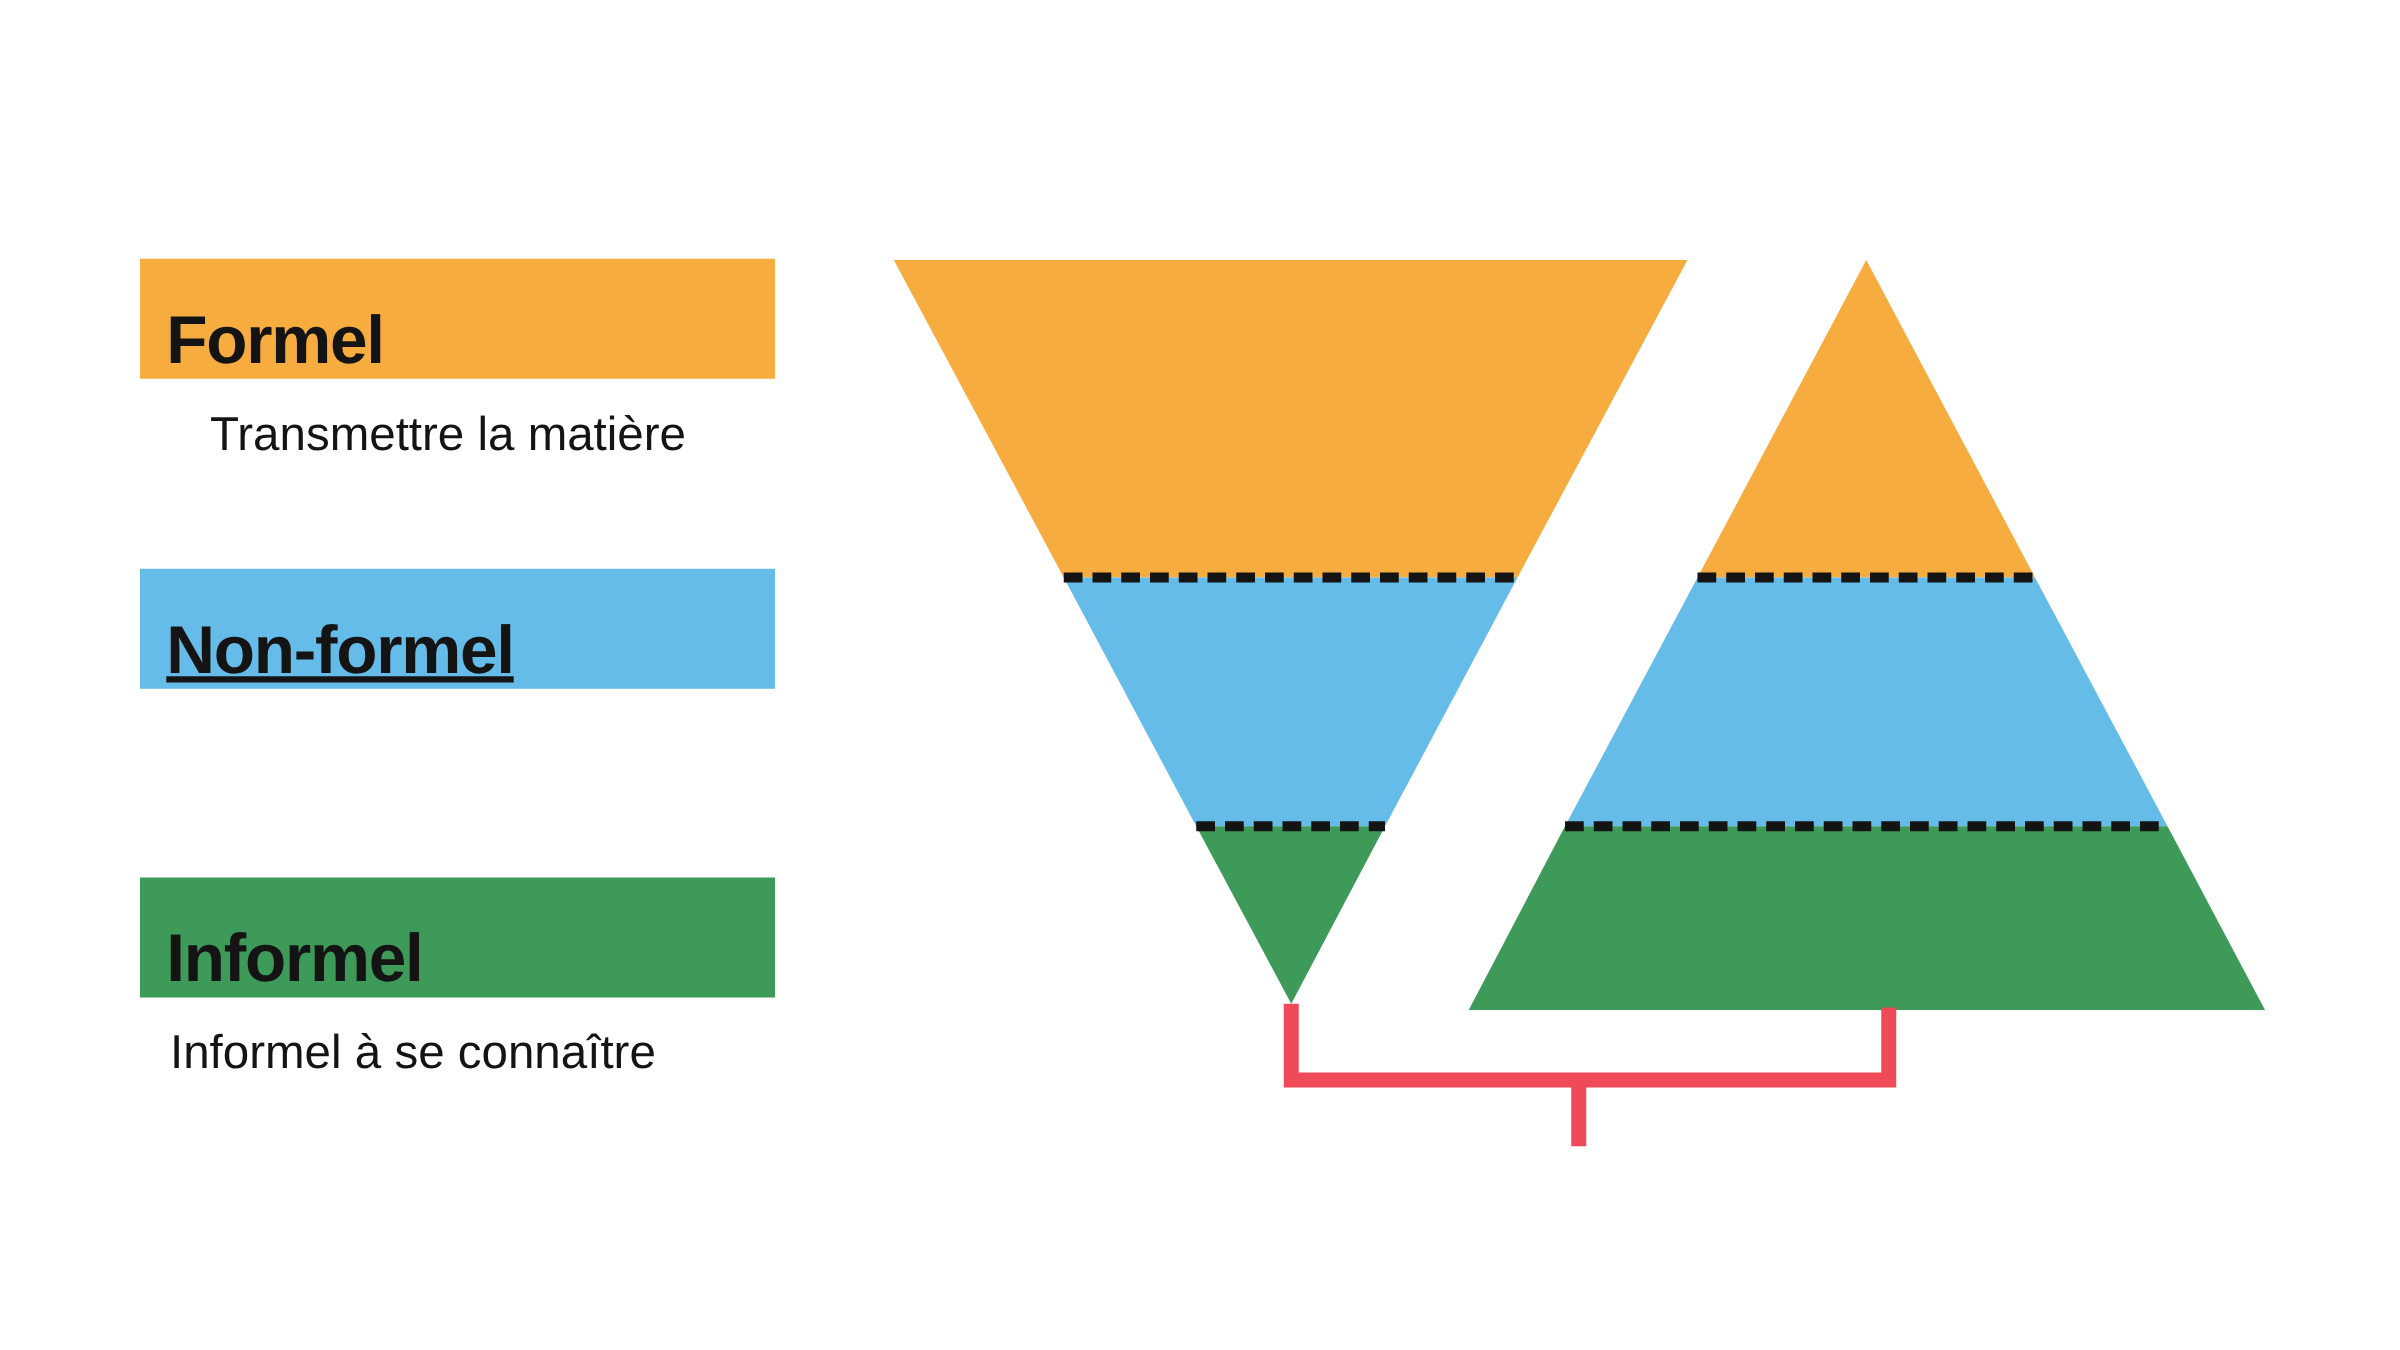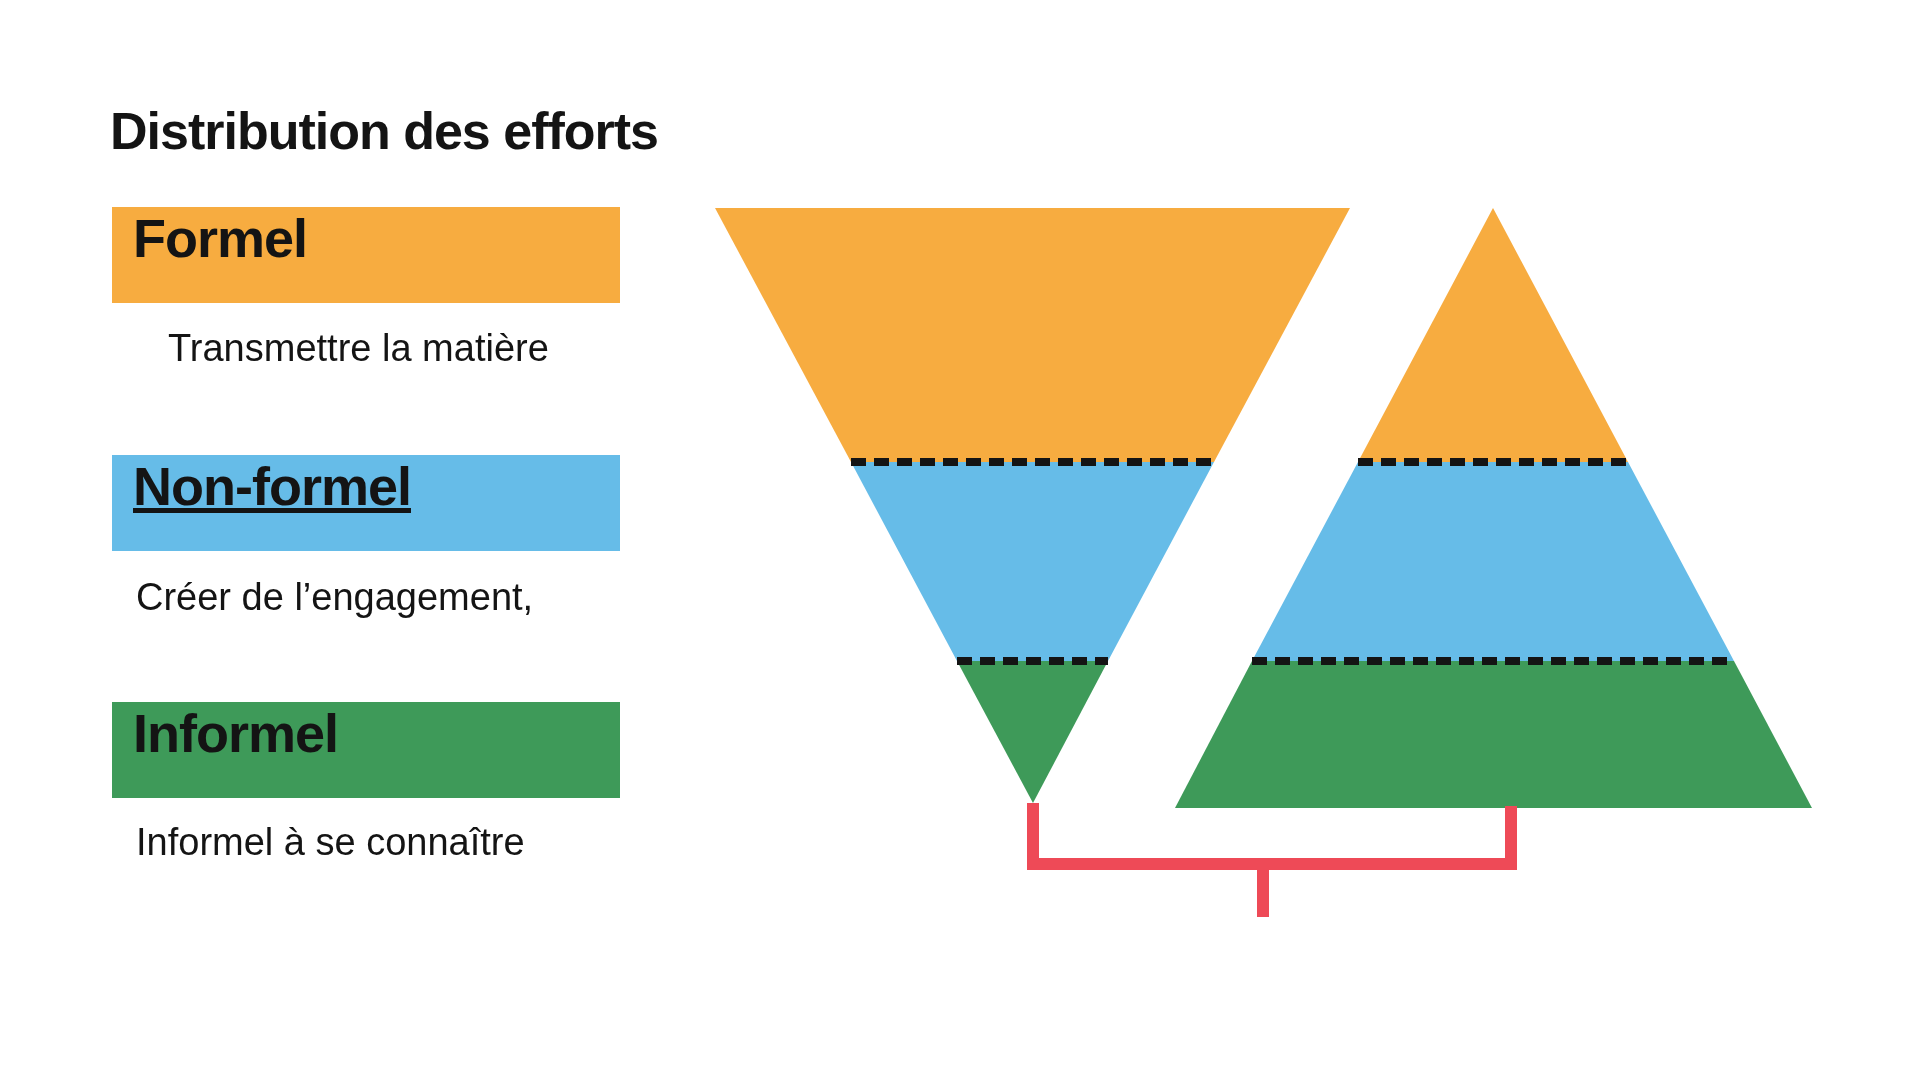--- a/index.html
+++ b/index.html
@@ -26,21 +26,21 @@
     letter-spacing: -1px;
     line-height: 1.2;
     white-space: nowrap;
   }
 
   .legend-bar {
     left: 112px;
     width: 508px;
     height: 96px;
     display: flex;
-    align-items: flex-start;
+    align-items: flex-end;
     padding-left: 21px;
     box-sizing: border-box;
   }
   .legend-bar .bar-label {
     font-size: 54px;
     font-weight: 700;
     letter-spacing: -1px;
     white-space: nowrap;
   }
   .bar-formel   { top: 207px; background: var(--c-orange); }
@@ -93,34 +93,32 @@
     letter-spacing: -1px;
     line-height: 1.2;
     white-space: nowrap;
   }
 </style>
 </head>
 <body>
 
 <div class="canvas">
 
-  <div class="abs page-title">Distribution des efforts</div>
 
   <div class="abs legend-bar bar-formel">
     <span class="bar-label">Formel</span>
   </div>
   <div class="abs legend-desc desc-formel">
     <div>Transmettre la matière</div>
   </div>
 
   <div class="abs legend-bar bar-nonformel">
     <span class="bar-label">Non-formel</span>
   </div>
   <div class="abs legend-desc desc-nonformel">
-    <div>Créer de l’engagement,</div>
   </div>
 
   <div class="abs legend-bar bar-informel">
     <span class="bar-label">Informel</span>
   </div>
   <div class="abs legend-desc desc-informel">
     <div>Informel à se connaître</div>
   </div>
 
   <svg class="abs diagram-svg" viewBox="0 0 1920 1080">

